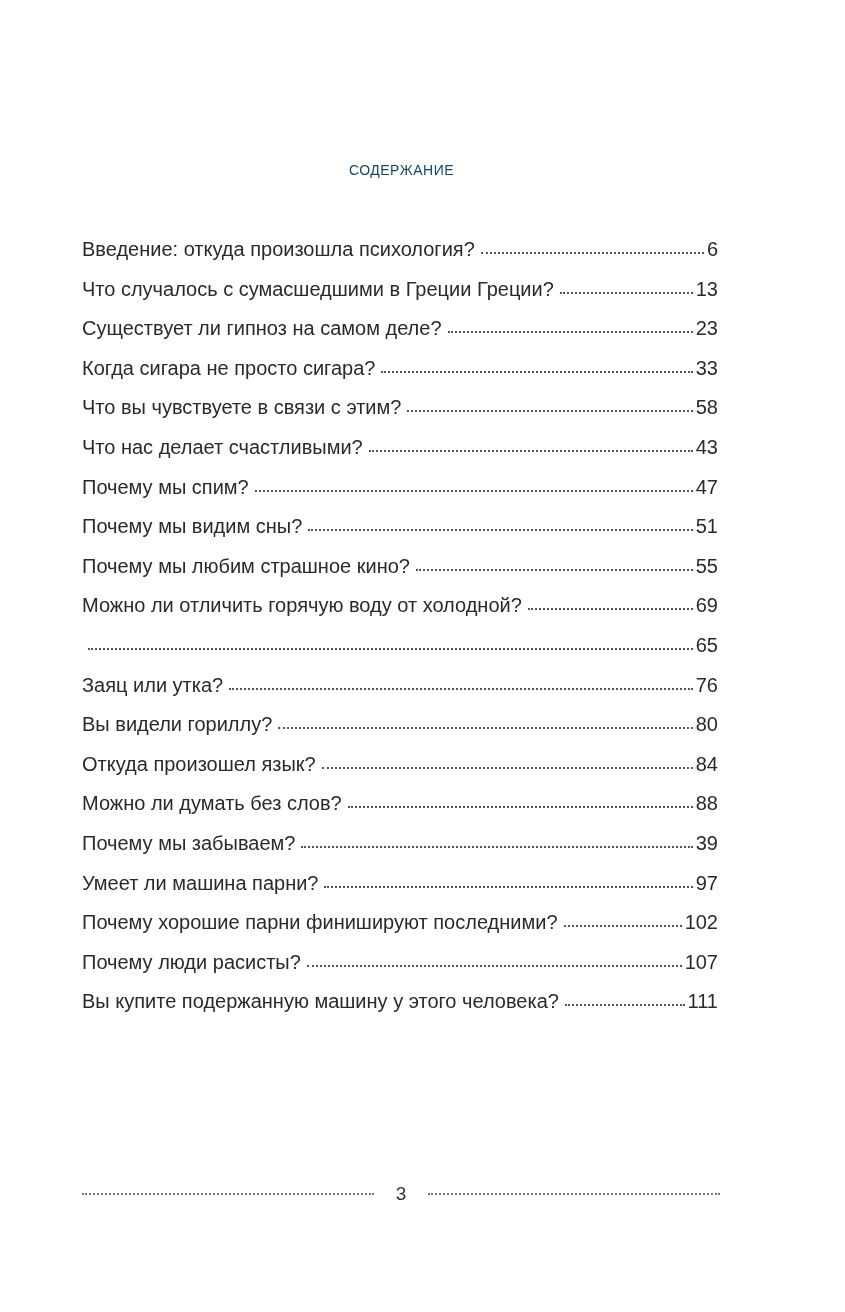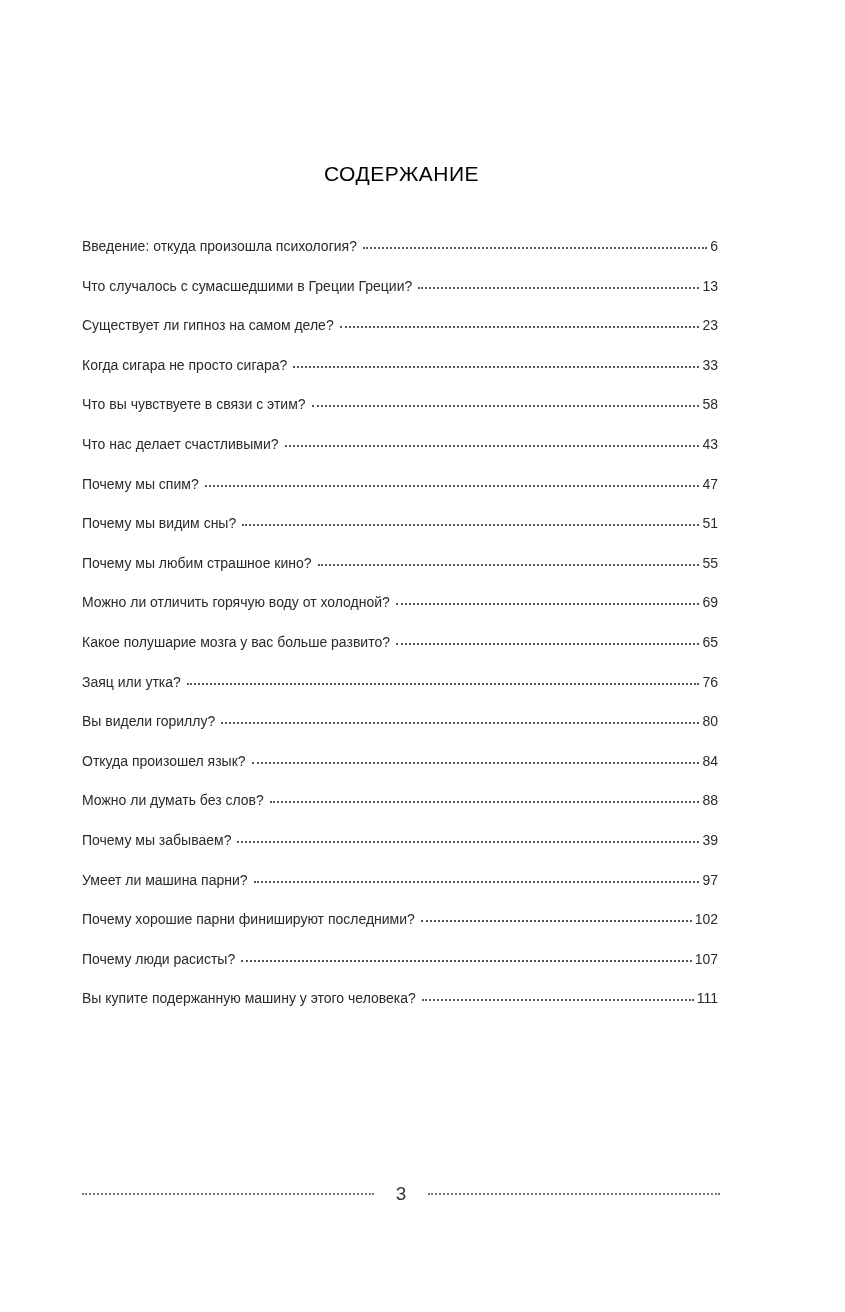--- a/index.html
+++ b/index.html
@@ -2,30 +2,30 @@
 <html><head>
 <meta charset="utf-8">
 <style>
   html, body { margin: 0; padding: 0; background: #ffffff; }
   body {
     width: 845px; height: 1312px; position: relative; overflow: hidden;
     font-family: "DejaVu Sans", sans-serif; color: #2a2a2a;
   }
   .title {
     position: absolute; top: 162px; left: 0; width: 803px; text-align: center;
-    font-size: 21px; letter-spacing: 0.5px; color: #000000; font-weight: 300;
+    font-size: 14px; letter-spacing: 0.5px; color: #0c4a6e; font-weight: 300;
     font-family: "Liberation Sans", sans-serif;
   }
   .toc {
     position: absolute; top: 238px; left: 82px; width: 636px;
     margin: 0; padding: 0; list-style: none;
   }
   .toc li {
     display: flex; align-items: baseline; height: 39.6px;
-    font-family: "Liberation Sans", sans-serif; font-size: 14px; color: #2a2a2a;
+    font-family: "Liberation Sans", sans-serif; font-size: 20px; color: #2a2a2a;
   }
   .toc .label { white-space: nowrap; flex: 0 0 auto; }
   .toc .leader {
     flex: 1 1 auto; margin: 0 3px 0 6px; height: 1px;
     border-bottom: 2px dotted #555; position: relative; top: -2px; min-width: 20px;
   }
   .toc .page { flex: 0 0 auto; white-space: nowrap; text-align: right; }
   .footer {
     position: absolute; top: 1182px; left: 82px; width: 638px; height: 24px;
     display: flex; align-items: center;
@@ -86,21 +86,20 @@
       <span class="label">Почему мы любим страшное кино?</span>
       <span class="leader"></span>
       <span class="page">55</span>
     </li>
   <li>
       <span class="label">Можно ли отличить горячую воду от холодной?</span>
       <span class="leader"></span>
       <span class="page">69</span>
     </li>
   <li>
-      <span class="label">Какое полушарие мозга у вас больше развито?</span>
       <span class="leader"></span>
       <span class="page">65</span>
     </li>
   <li>
       <span class="label">Заяц или утка?</span>
       <span class="leader"></span>
       <span class="page">76</span>
     </li>
   <li>
       <span class="label">Вы видели гориллу?</span>

